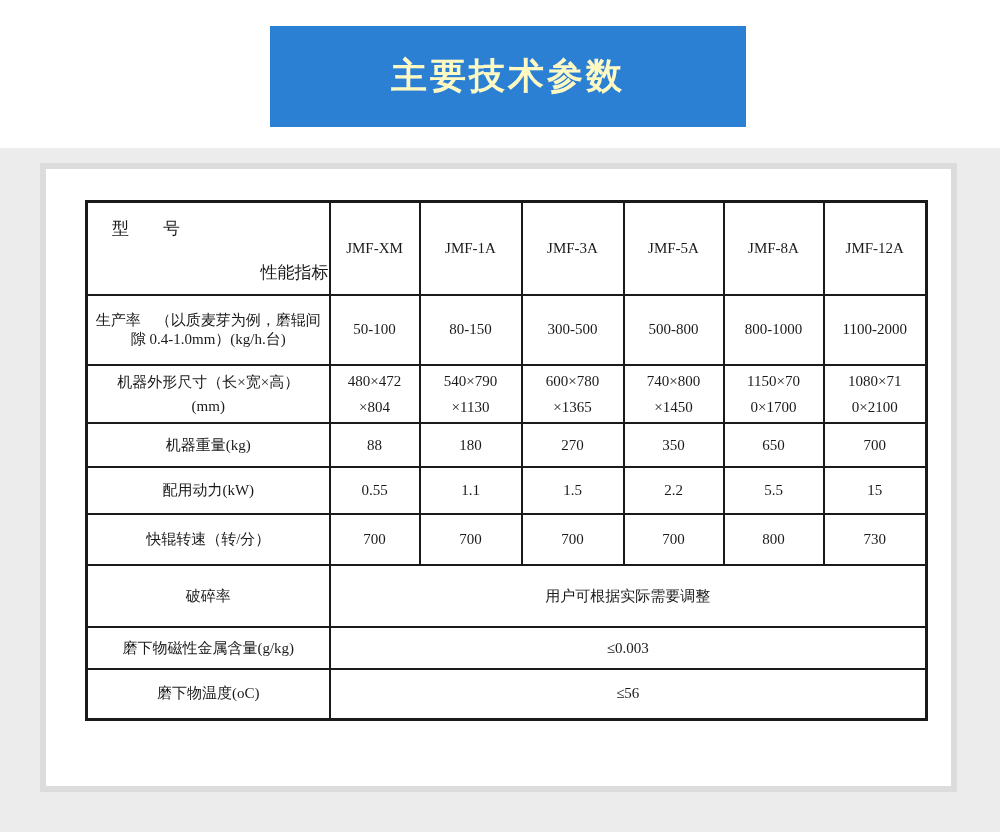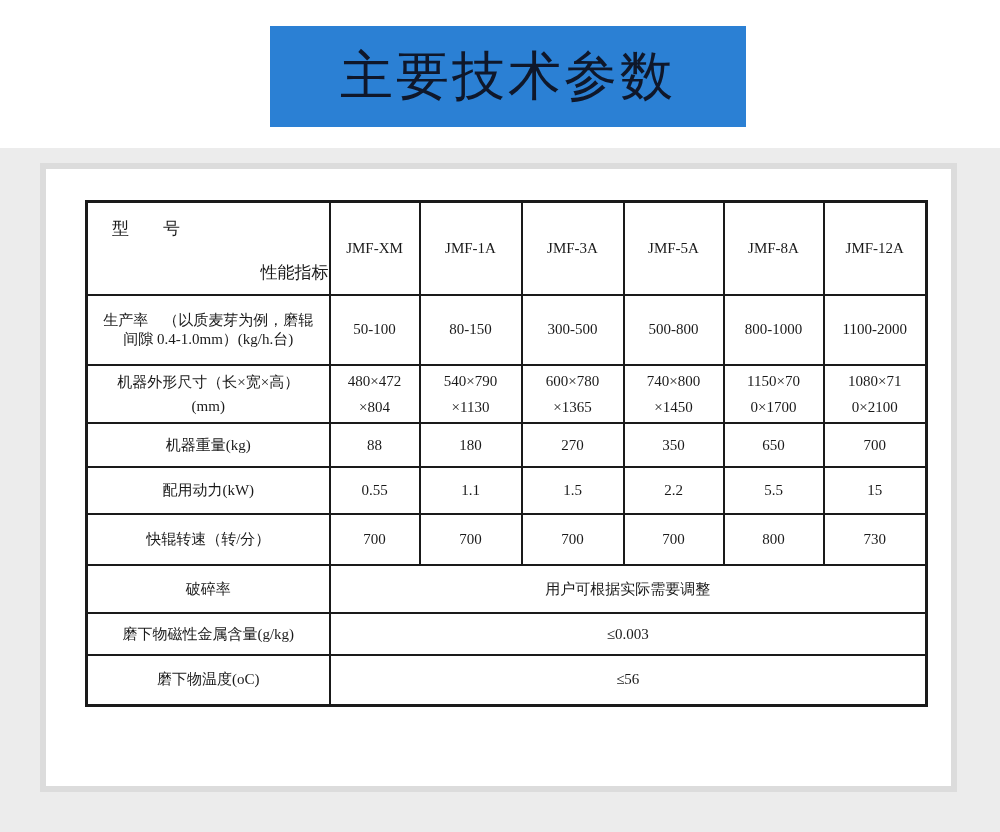--- a/index.html
+++ b/index.html
@@ -15,48 +15,48 @@
     position:absolute;left:0;top:148px;width:1000px;height:684px;
     background:#ececec;
   }
   .banner{
     position:absolute;left:270px;top:26px;width:476px;height:101px;
     background:#2b80d4;
     display:flex;align-items:center;justify-content:center;
   }
   .banner span{
     font-family:"Liberation Sans","DejaVu Sans",sans-serif;
-    font-size:53px;font-weight:normal;color:#0f172a;letter-spacing:3px;
+    font-size:36px;font-weight:bold;color:#fef9c3;letter-spacing:3px;
   }
   .panel{
     position:absolute;left:40px;top:163px;width:917px;height:629px;
     background:#ffffff;border:6px solid #dcdcdc;box-sizing:border-box;
   }
   table.spec{
     position:absolute;left:39px;top:31px;
     border-collapse:collapse;table-layout:fixed;width:840px;
   }
   table.spec{border:3px solid #1a1a1a;}
   table.spec td{
     border:2px solid #1a1a1a;
     font-size:15px;
     text-align:center;vertical-align:middle;
-    padding:2px 13px;
+    padding:2px 5px;
     box-sizing:border-box;
   }
   td.label{
     text-align:left;padding-left:10px;padding-right:8px;font-size:16px;
   }
   tr.r-head{height:93px;}
   tr.r1{height:70px;}
   tr.r2{height:57px;margin-left:48px;}
   tr.r3{height:44px;}
   tr.r4{height:47px;margin-left:34px;}
   tr.r5{height:51px;}
-  tr.r6{height:48px;}
+  tr.r6{height:62px;}
   tr.r7{height:42px;}
   tr.r8{height:50px;}
   tr.r-note{height:52px;}
   td.corner{position:relative;padding:0;}
   .corner-top{
     position:absolute;top:14px;left:24px;font-size:17px;text-align:left;
     white-space:pre;
   }
   .corner-bottom{
     position:absolute;bottom:10px;left:0;width:100%;text-align:right;font-size:17px;

